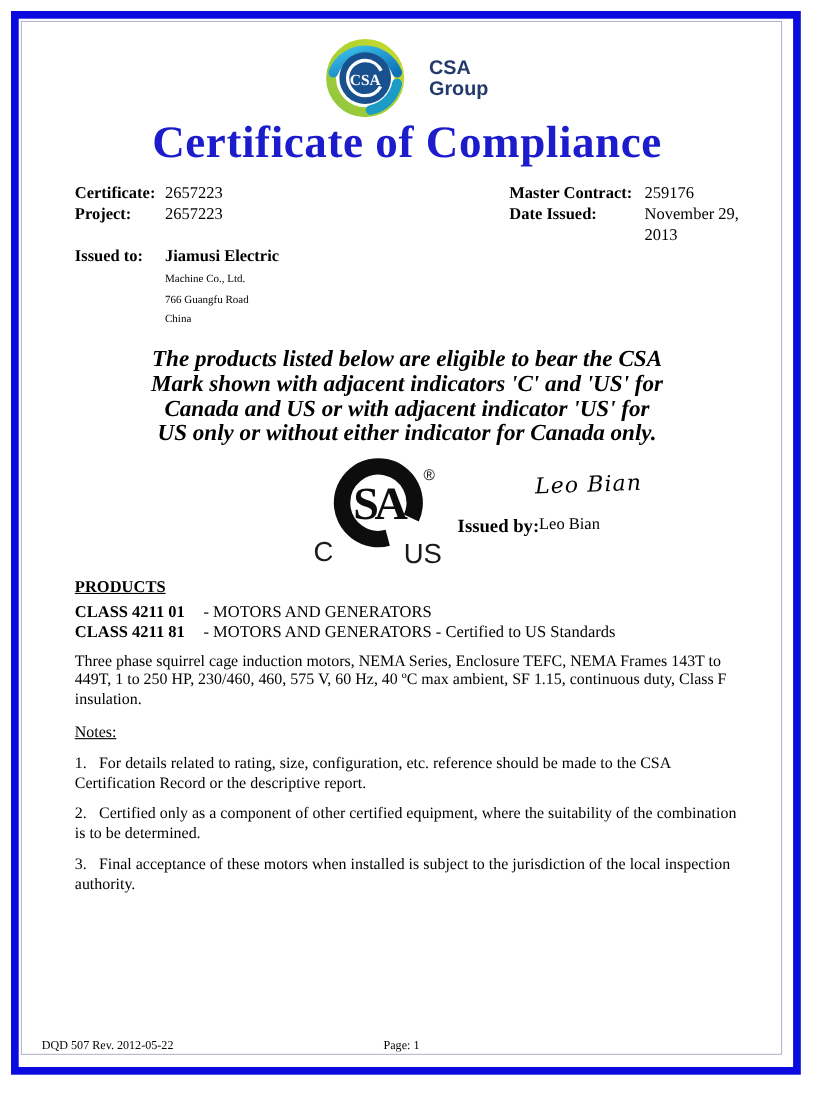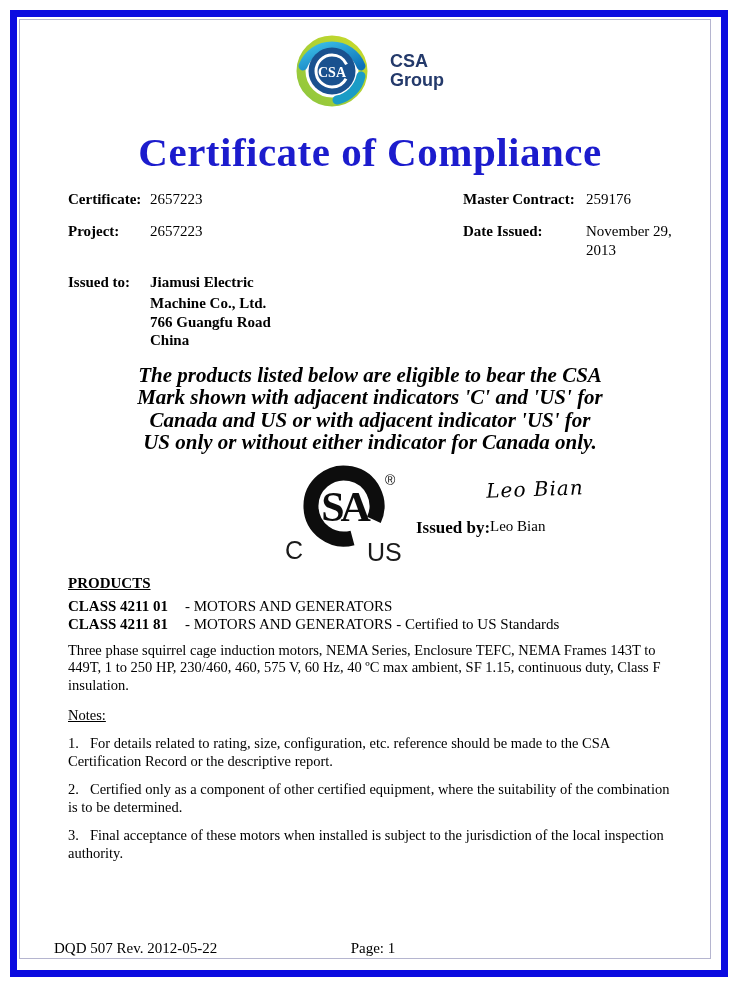--- a/index.html
+++ b/index.html
@@ -21,31 +21,31 @@
   
   .logo-row { display:flex; justify-content:center; align-items:center; gap:22px; margin-top:15px; }
   .logo-wordmark {
     font-family:"Liberation Sans", sans-serif; font-weight:bold;
     font-size:18px; line-height:19px; color:#243a6b; letter-spacing:0px;
   }
 
   
   .title {
     text-align:center; font-weight:bold; font-size:41px; line-height:44px;
-    color:#1c1ccd; margin-top:23px; letter-spacing:0.5px;
+    color:#1c1ccd; letter-spacing:0.5px;
   }
 
   
   .fields {
     display:grid; grid-template-columns:82px 313px 123px auto;
-    row-gap:13px; margin:16px 45px 0 48px; font-size:15px; line-height:19px;
+    margin:16px 45px 0 48px; font-size:15px; line-height:19px;
   }
   .flabel { font-weight:bold; }
   .bold { font-weight:bold; }
-  .address { margin:2px 0 0 130px; font-weight:bold; font-size:15px; line-height:18.5px; }
+  .address { margin:2px 0 0 130px; font-weight:normal; font-size:10px; line-height:18.5px; }
 
   
   .statement {
     margin-top:14px; text-align:center; font-weight:bold; font-style:italic;
     font-size:21px; line-height:22.5px;
   }
 
   
   .mark-row { position:relative; height:101px; margin-top:8px; }
   .csa-mark { position:absolute; left:263px; top:0; }
@@ -61,21 +61,21 @@
   .section-heading { margin:12px 45px 0 48px; font-size:15px; font-weight:bold; text-decoration:underline; }
   .class-list { margin:5px 45px 0 48px; font-size:15px; line-height:18px; }
   .class-row { display:flex; }
   .class-code { font-weight:bold; width:117px; flex:none; }
   .description { margin:9px 45px 0 48px; font-size:14.5px; line-height:17.5px; }
   .notes-heading { margin:13px 45px 0 48px; font-size:14.5px; text-decoration:underline; }
   .note { margin:11px 45px 0 48px; font-size:14.5px; line-height:17.5px; }
   .note-num { display:inline-block; width:22px; }
 
   
-  .footer { position:absolute; left:16px; right:10px; bottom:38px; height:14px; font-size:15px; }
+  .footer { position:absolute; left:0; right:10px; bottom:38px; height:14px; font-size:11px; }
   .doc-ref { position:absolute; left:38px; bottom:0; }
   .page-num { position:absolute; left:0; right:0; bottom:0; text-align:center; }
 </style>
 </head>
 <body>
 
 <div class="blue-frame"></div>
 <div class="inner-frame"></div>
 
 <div class="content">

